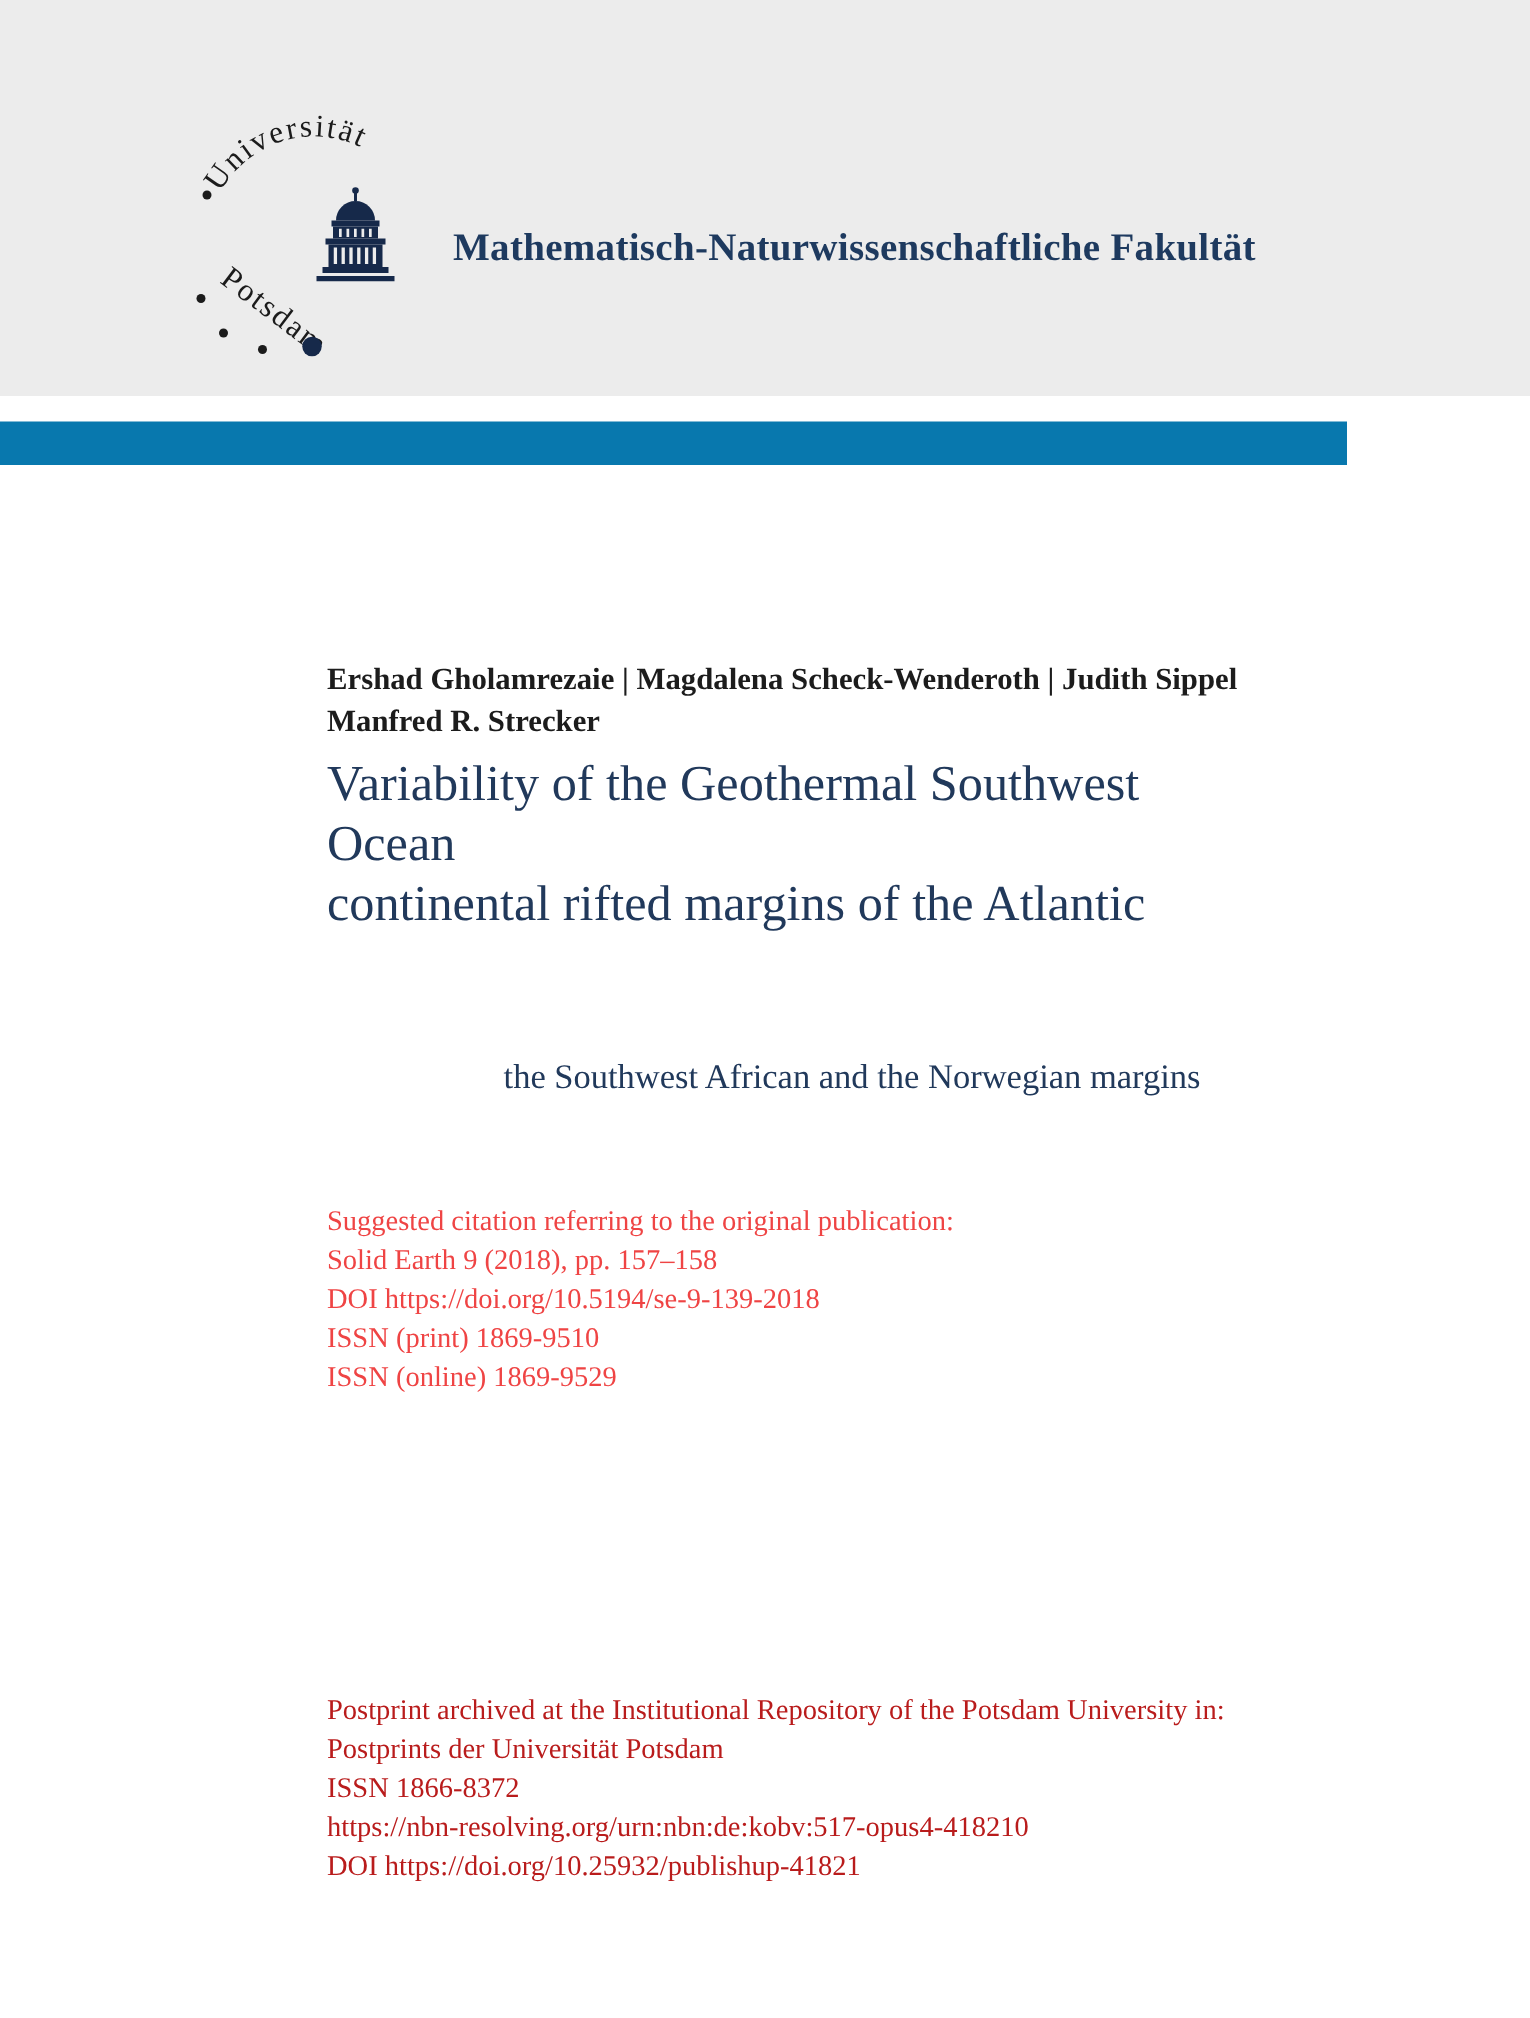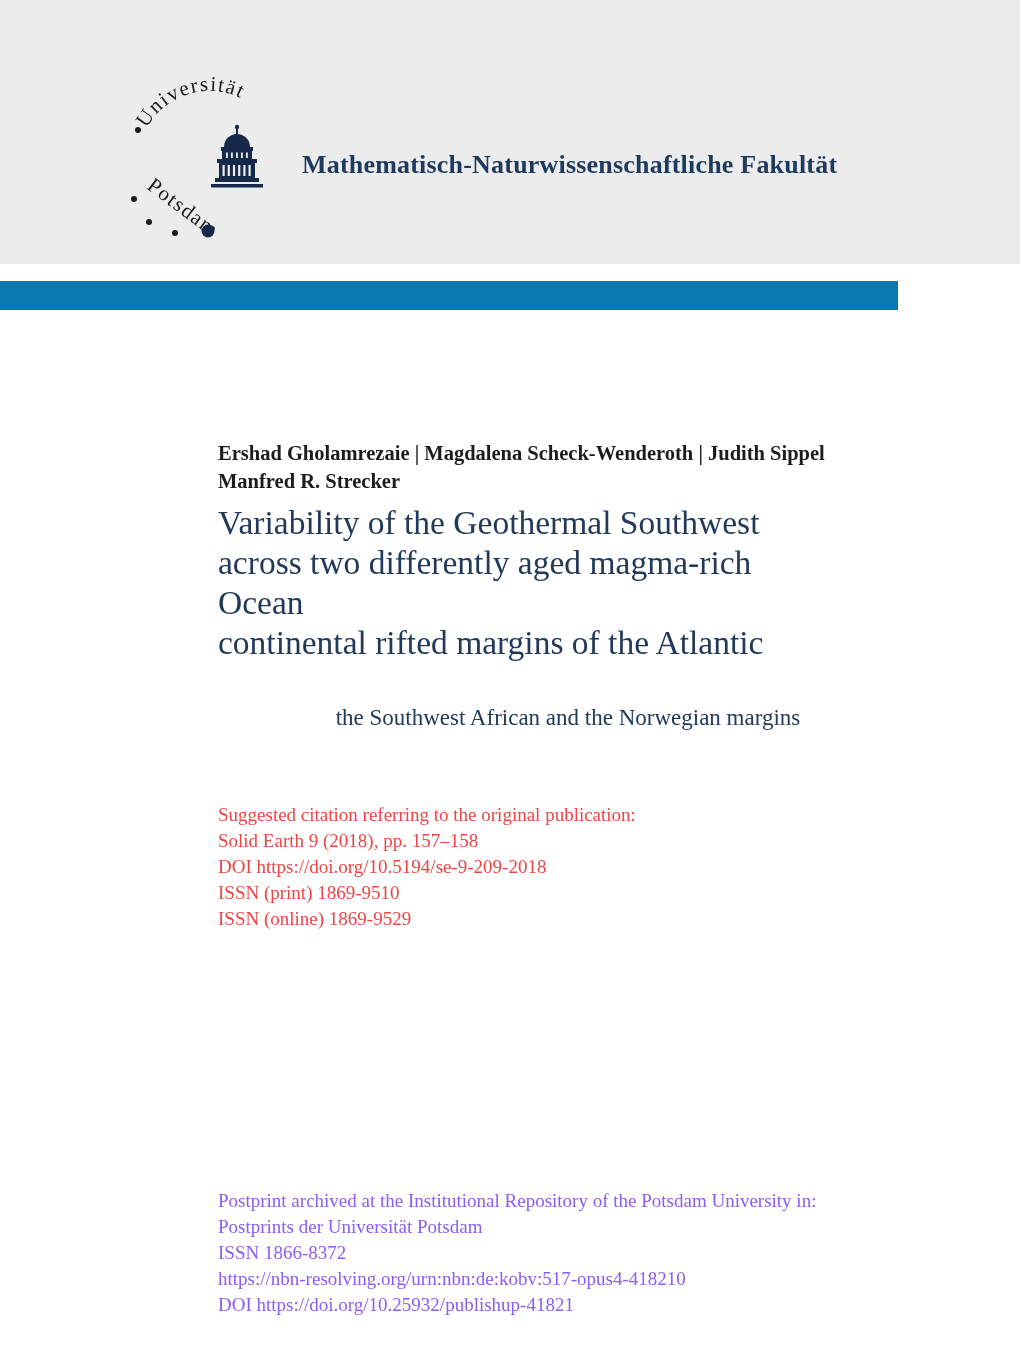--- a/index.html
+++ b/index.html
@@ -68,24 +68,24 @@
   .citation {
     position: absolute;
     left: 218px; top: 802px;
     width: 720px;
     font-size: 19px;
     color: #ef4444;
     line-height: 26px;
   }
   .archive {
     position: absolute;
-    left: 218px; top: 1188px;
+    left: 218px; top: 1128px;
     width: 740px;
     font-size: 19px;
-    color: #8b5cf6;
+    color: #b91c1c;
     line-height: 26px;
   }
   .line { display: block; }
   .logo-text {
     font-family: "Liberation Serif", serif;
     font-size: 21px;
     letter-spacing: 1.5px;
     fill: #1b1b1b;
   }
 </style>
@@ -150,31 +150,30 @@
 
   <div class="accent-bar"></div>
 
   <p class="authors">
     <span class="line">Ershad Gholamrezaie | Magdalena Scheck-Wenderoth | Judith Sippel</span>
     <span class="line">Manfred R. Strecker</span>
   </p>
 
   <h1 class="title">
     <span>Variability of the Geothermal Southwest</span>
-    <span>across two differently aged magma-rich</span>
     <span>Ocean</span>
     <span>continental rifted margins of the Atlantic</span>
   </h1>
 
   <div class="subtitle">the Southwest African and the Norwegian margins</div>
 
   <div class="citation">
     <span class="line">Suggested citation referring to the original publication:</span>
     <span class="line">Solid Earth 9 (2018), pp. 157–158</span>
-    <span class="line">DOI https://doi.org/10.5194/se-9-209-2018</span>
+    <span class="line">DOI https://doi.org/10.5194/se-9-139-2018</span>
     <span class="line">ISSN (print) 1869-9510</span>
     <span class="line">ISSN (online) 1869-9529</span>
   </div>
 
   <div class="archive">
     <span class="line">Postprint archived at the Institutional Repository of the Potsdam University in:</span>
     <span class="line">Postprints der Universität Potsdam</span>
     <span class="line">ISSN 1866-8372</span>
     <span class="line">https://nbn-resolving.org/urn:nbn:de:kobv:517-opus4-418210</span>
     <span class="line">DOI https://doi.org/10.25932/publishup-41821</span>

